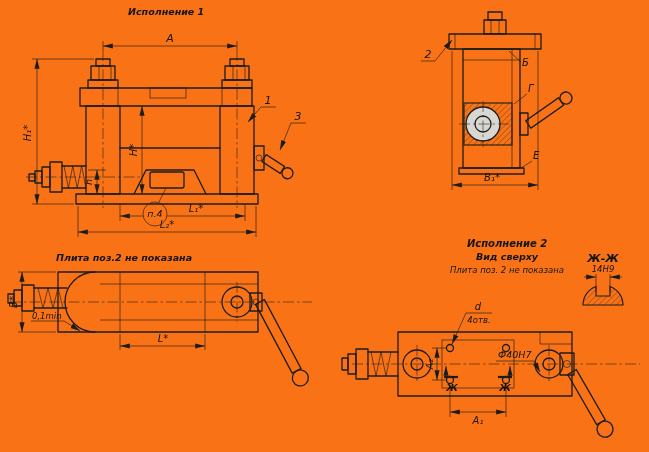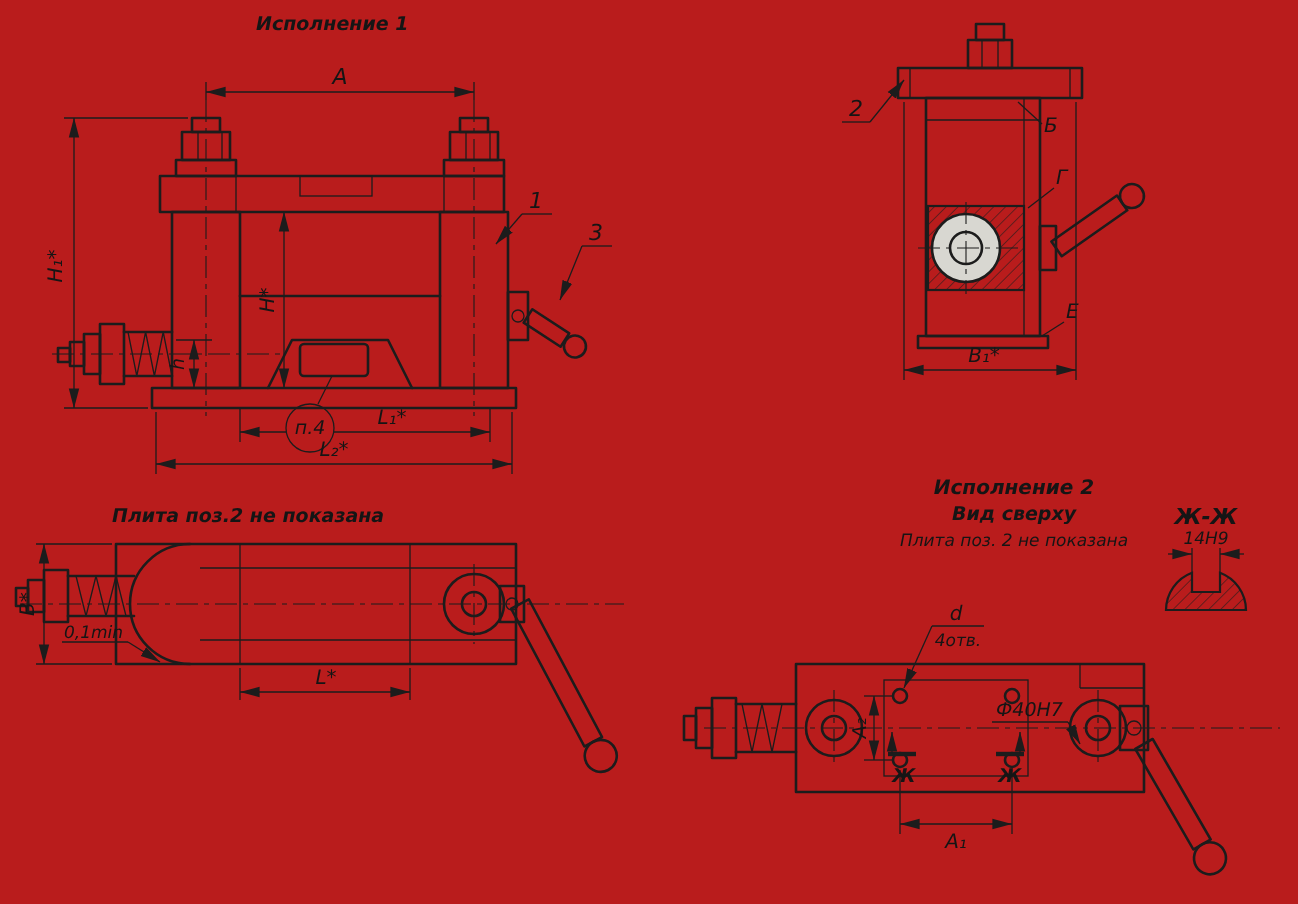--- a/index.html
+++ b/index.html
@@ -1,16 +1,16 @@
 <!DOCTYPE html>
 <html><head>
 <meta charset="utf-8">
 <style>
   html,body{margin:0;padding:0;background:#d8d7d1;}
-  .stage{position:relative;width:649px;height:452px;background:#b91c1c;overflow:hidden;}
+  .stage{position:relative;width:649px;height:452px;background:#f97316;overflow:hidden;}
   svg{display:block;}
   .ol{fill:none;stroke:#1c1c1c;stroke-width:1.3;stroke-linejoin:round;stroke-linecap:round;}
   .tl{fill:none;stroke:#1c1c1c;stroke-width:0.65;}
   .cl{fill:none;stroke:#1c1c1c;stroke-width:0.55;stroke-dasharray:11 3 2.5 3;}
   .dim{fill:none;stroke:#1c1c1c;stroke-width:0.65;marker-start:url(#arr);marker-end:url(#arr);}
   .ld{fill:none;stroke:#1c1c1c;stroke-width:0.65;marker-end:url(#arr);}
   .bg{fill:#d8d7d1;}
   .ht{fill:url(#hp);stroke:#1c1c1c;stroke-width:1.1;}
   text{font-family:"DejaVu Sans",sans-serif;fill:#151515;}
   .t8{font-size:8.5px;font-style:italic;}

